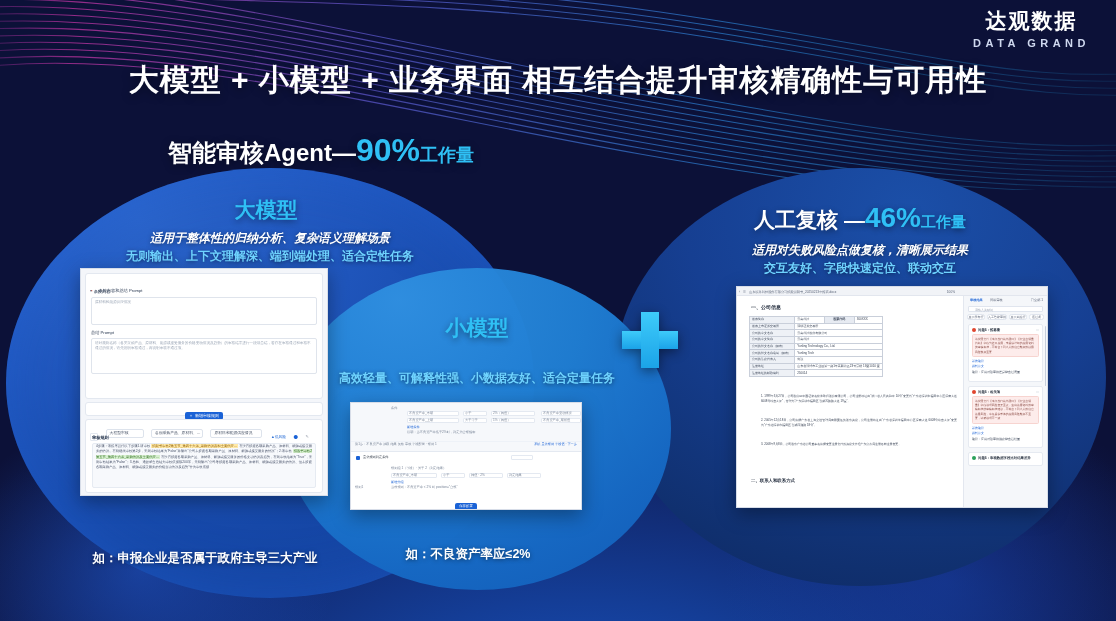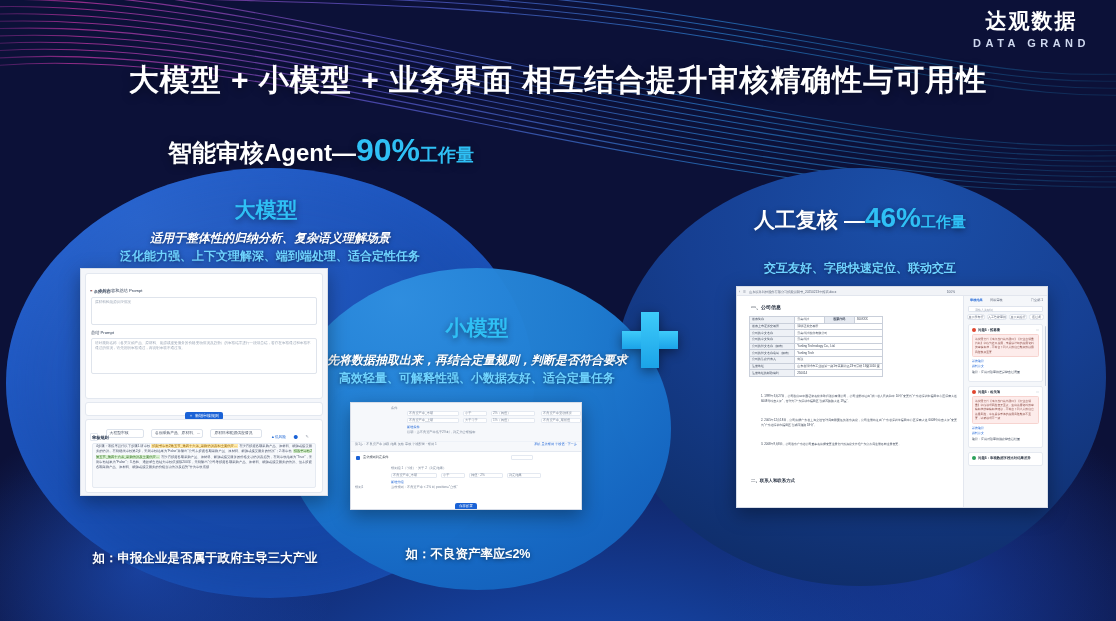--- a/index.html
+++ b/index.html
@@ -200,29 +200,29 @@
   <div class="agent-line">
     <span>智能审核Agent—</span><span class="pct">90%</span><span class="unit">工作量</span>
   </div>
 
   <div class="circle" id="circle-big"></div>
   <div class="circle" id="circle-human"></div>
   <div class="circle" id="circle-small"></div>
 
   <div class="c-title" style="left:2px; top:196px; width:528px;">大模型</div>
   <div class="c-sub1" style="left:6px; top:230px; width:528px;">适用于整体性的归纳分析、复杂语义理解场景</div>
-  <div class="c-sub2" style="left:6px; top:248px; width:528px;">泛化能力强、上下文理解深、端到端处理、适合定性任务</div>
+  <div class="c-sub2" style="left:6px; top:248px; width:528px;">无则输出、上下文理解深、端到端处理、适合定性任务</div>
 
   <div class="c-title" style="left:283px; top:314px; width:388px;">小模型</div>
-  <div class="c-sub1" style="left:273px; top:352px; width:408px;">先将数据抽取出来，再结合定量规则，判断是否符合要求</div>
   <div class="c-sub2" style="left:273px; top:370px; width:408px;">高效轻量、可解释性强、小数据友好、适合定量任务</div>
 
   <div class="human-head">
     <span>人工复核 —</span><span class="pct">46%</span><span class="unit">工作量</span>
   </div>
+  <div class="c-sub1" style="left:614px; top:242px; width:492px;">适用对失败风险点做复核，清晰展示结果</div>
   <div class="c-sub2" style="left:614px; top:260px; width:492px;">交互友好、字段快速定位、联动交互</div>
 
   <div id="plus">
       <i class="h"></i>
       <i class="v"></i>
     </div>
 
   <div class="cap" id="cap-big">如：申报企业是否属于政府主导三大产业</div>
   <div class="cap" id="cap-small">如：不良资产率应≤2%</div>
 

